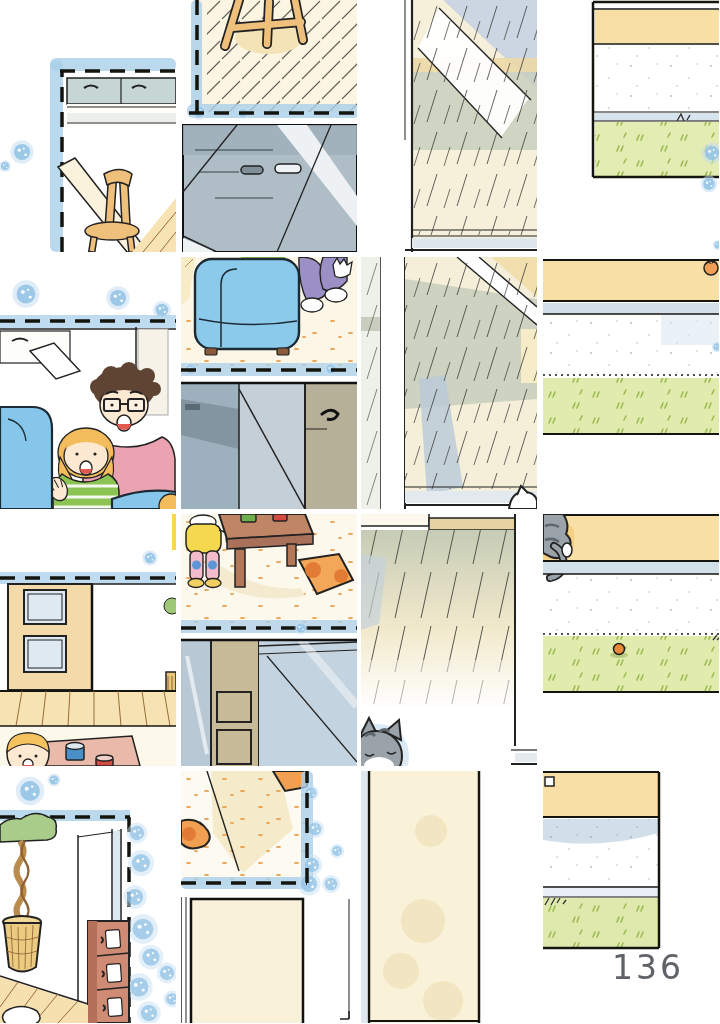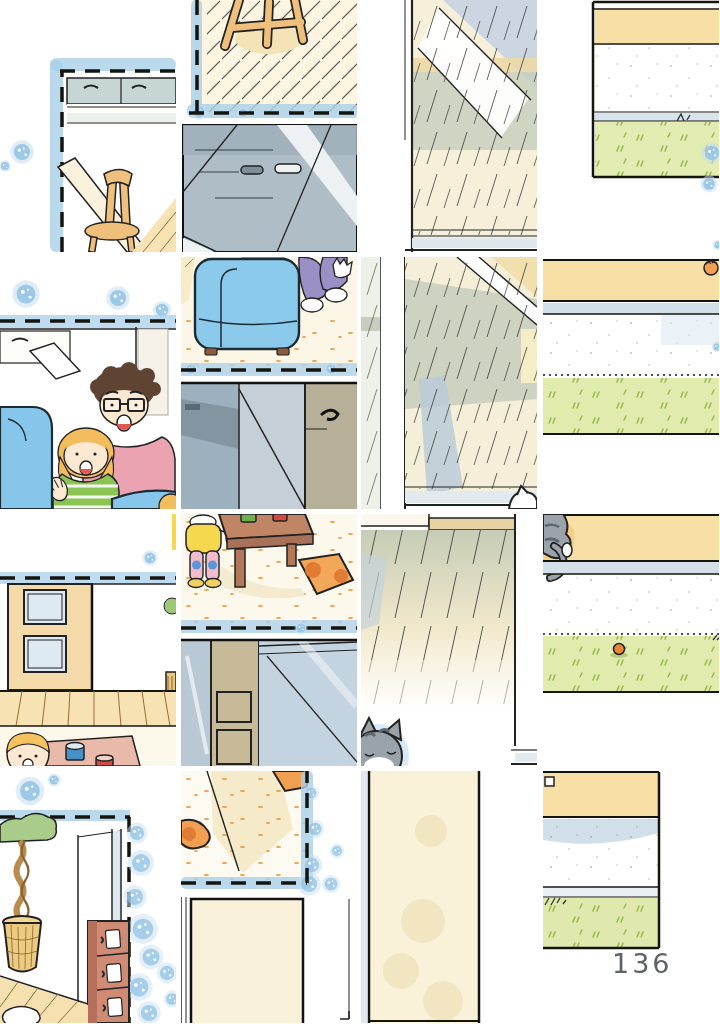--- a/index.html
+++ b/index.html
@@ -9,21 +9,21 @@
     background:#ffffff;
     overflow:hidden;
     font-family:"DejaVu Sans", sans-serif;
   }
   .art{position:absolute;left:0;top:0;}
   .page-number{
     position:absolute;
     left:612px;top:948px;
     width:60px;
     text-align:left;
-    font-size:27px;
+    font-size:33px;
     letter-spacing:3px;
     color:#5f6266;
     font-family:"DejaVu Sans", sans-serif;
   }
 </style>
 </head>
 <body>
 
 <div class="page">
 <svg class="art" width="720" height="1024" viewBox="0 0 720 1024" xmlns="http://www.w3.org/2000/svg">

